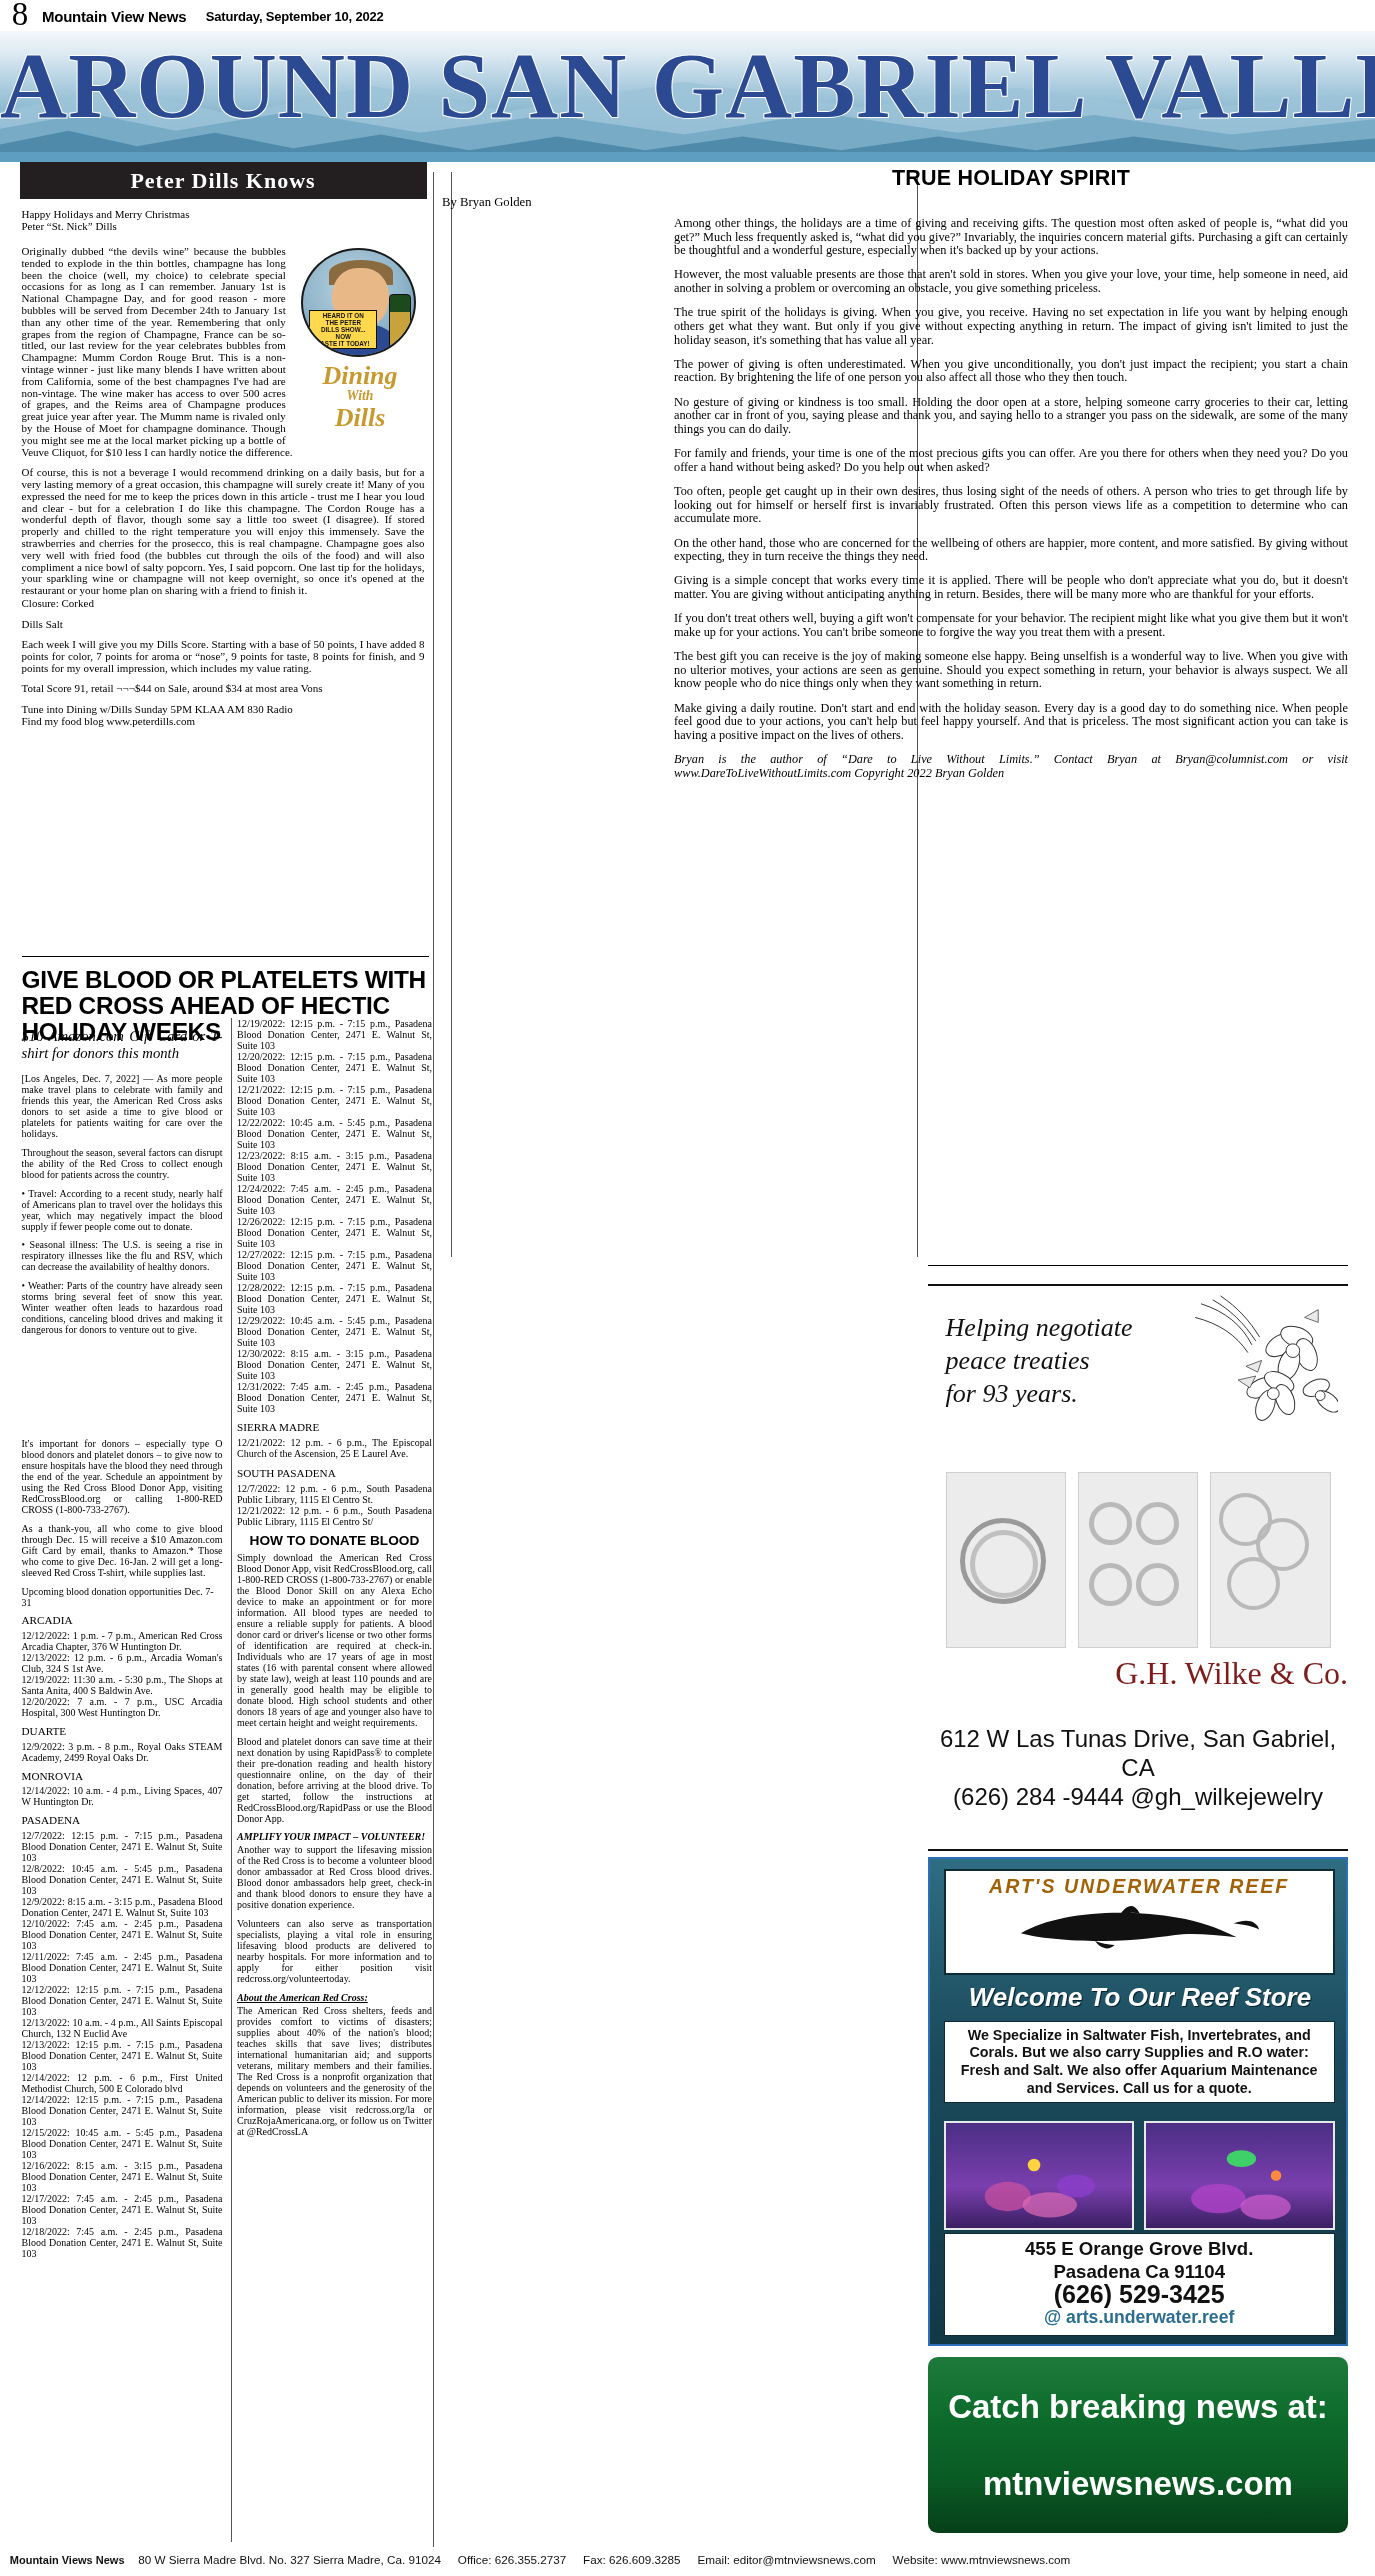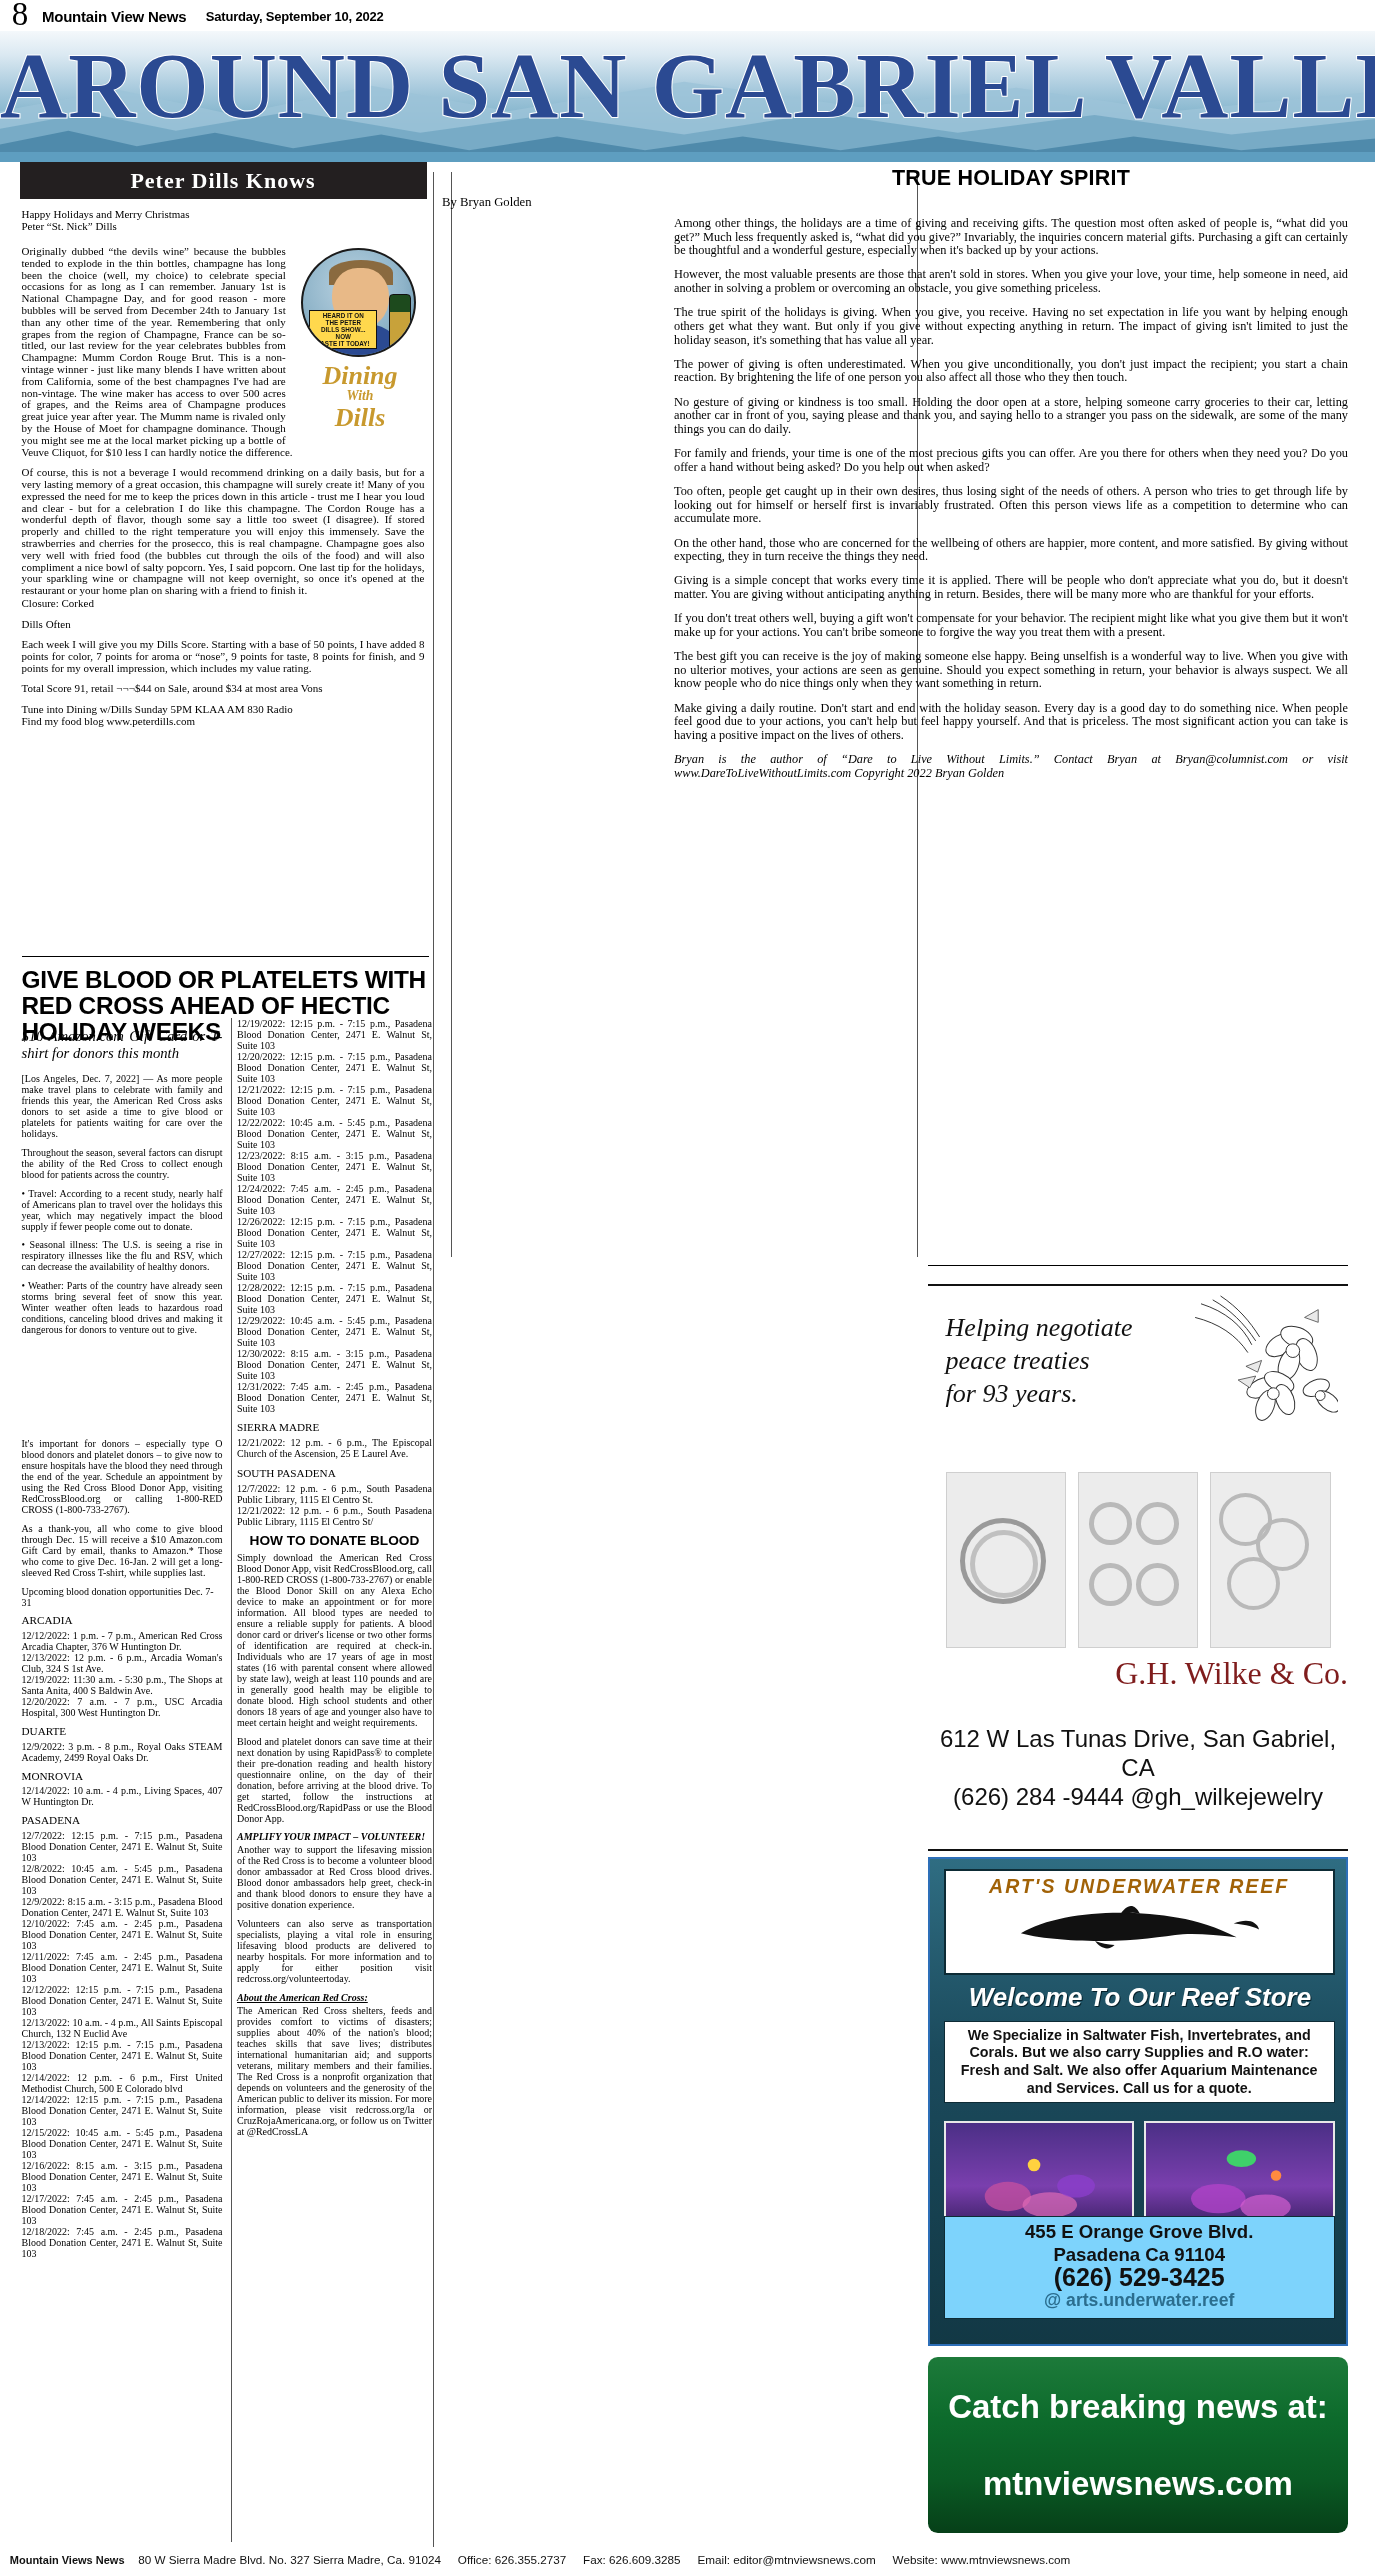--- a/index.html
+++ b/index.html
@@ -222,21 +222,21 @@
   }
   .reef-copy {
     position:absolute; left:13.7px; top:162px; width:391px;
     background:#fff; border:1px solid #0d2b35; padding:4.9px 7.8px;
     font-family:"Liberation Sans", sans-serif; font-weight:bold;
     font-size:14.3px; line-height:17.6px; text-align:center; color:#111;
   }
   .reef-tanks { position:absolute; left:13.7px; top:262px; width:391px; height:109px; display:flex; gap:9.8px; }
   .tank { flex:1; border:2.9px solid #e8e8e8; background:linear-gradient(to bottom, #4b2f86, #7a3fae 60%, #3a1f63); position:relative; overflow:hidden; }
   .reef-addr {
-    position:absolute; left:13.7px; bottom:25px; width:391px; background:#7dd3fc;
+    position:absolute; left:13.7px; bottom:8px; width:391px; background:#ffffff;
     border:1px solid #0d2b35; padding:3.9px 0 5.9px 0; text-align:center;
     font-family:"Liberation Sans", sans-serif; font-weight:bold; color:#111;margin-top:40px;
   }
   .reef-addr .l { font-size:18.6px; line-height:22.5px; display:block; }
   .reef-addr .ph { font-size:25px; line-height:22.5px; display:block; }
   .reef-addr .ig { font-size:17.6px; line-height:23.5px; display:block; color:#2b6e8f; }
 
   
   .ad-green {
     position:absolute; left:928px; top:2357px; width:420px; height:176px;
@@ -314,21 +314,21 @@
         <span class="l2">With</span>
         <span class="l3">Dills</span>
       </div>
     </div>
     <p>Originally dubbed “the devils wine” because the bubbles tended to explode in the thin bottles, champagne has long been the choice (well, my choice) to celebrate special occasions for as long as I can remember.  January 1st is National Champagne Day, and for good reason - more bubbles will be served from December 24th to January 1st than any other time of the year.  Remembering that only grapes from the region of Champagne, France can be so-titled, our last review for the year celebrates bubbles from Champagne: Mumm Cordon Rouge Brut.  This is a non-vintage winner - just like many blends I have written about from California, some of the best champagnes I've had are non-vintage.  The wine maker has access to over 500 acres of grapes, and the Reims area of Champagne produces great juice year after year. The Mumm name is rivaled only by the House of Moet for champagne dominance.  Though you might see me at the local market picking up a bottle of Veuve Cliquot, for $10 less I can hardly notice the difference.</p>
     <p>Of course, this is not a beverage I would recommend drinking on a daily basis, but for a very lasting memory of a great occasion, this champagne will surely create it! Many of you expressed the need for me to keep the prices down in this article - trust me I hear you loud and clear - but for a celebration I do like this champagne. The Cordon Rouge has a wonderful depth of flavor, though some say a little too sweet (I disagree).  If stored properly and chilled to the right temperature you will enjoy this immensely.  Save the strawberries and cherries for the prosecco, this is real champagne. Champagne goes also very well with fried food (the bubbles cut through the oils of the food) and will also compliment a nice bowl of salty popcorn. Yes, I said popcorn.  One last tip for the holidays, your sparkling wine or champagne will not keep overnight, so once it's opened at the restaurant or your home plan on sharing with a friend to finish it.</p>
   </div>
 
   <div class="dills-after body-text">
     <p>Closure:  Corked</p>
-    <p>Dills Often</p>
+    <p>Dills Salt</p>
     <p>Each week I will give you my Dills Score. Starting with a base of 50 points, I have added 8 points for color, 7 points for aroma or “nose”, 9 points for taste, 8 points for finish, and 9 points for my overall impression, which includes my value rating.</p>
     <p>Total Score 91, retail ¬¬¬$44 on Sale, around $34 at most area Vons</p>
     <p style="margin-bottom:0">Tune into Dining w/Dills Sunday 5PM KLAA AM 830 Radio</p>
     <p>Find my food blog www.peterdills.com</p>
   </div>
 
   <div class="hr-thin" style="left:21.5px; top:956px; width:407px;"></div>
 
   <div class="gb-head">GIVE BLOOD OR PLATELETS WITH RED CROSS AHEAD OF HECTIC HOLIDAY WEEKS</div>
   <div class="gb-sub">$10 Amazon.com Gift Card or T-shirt for donors this month</div>

